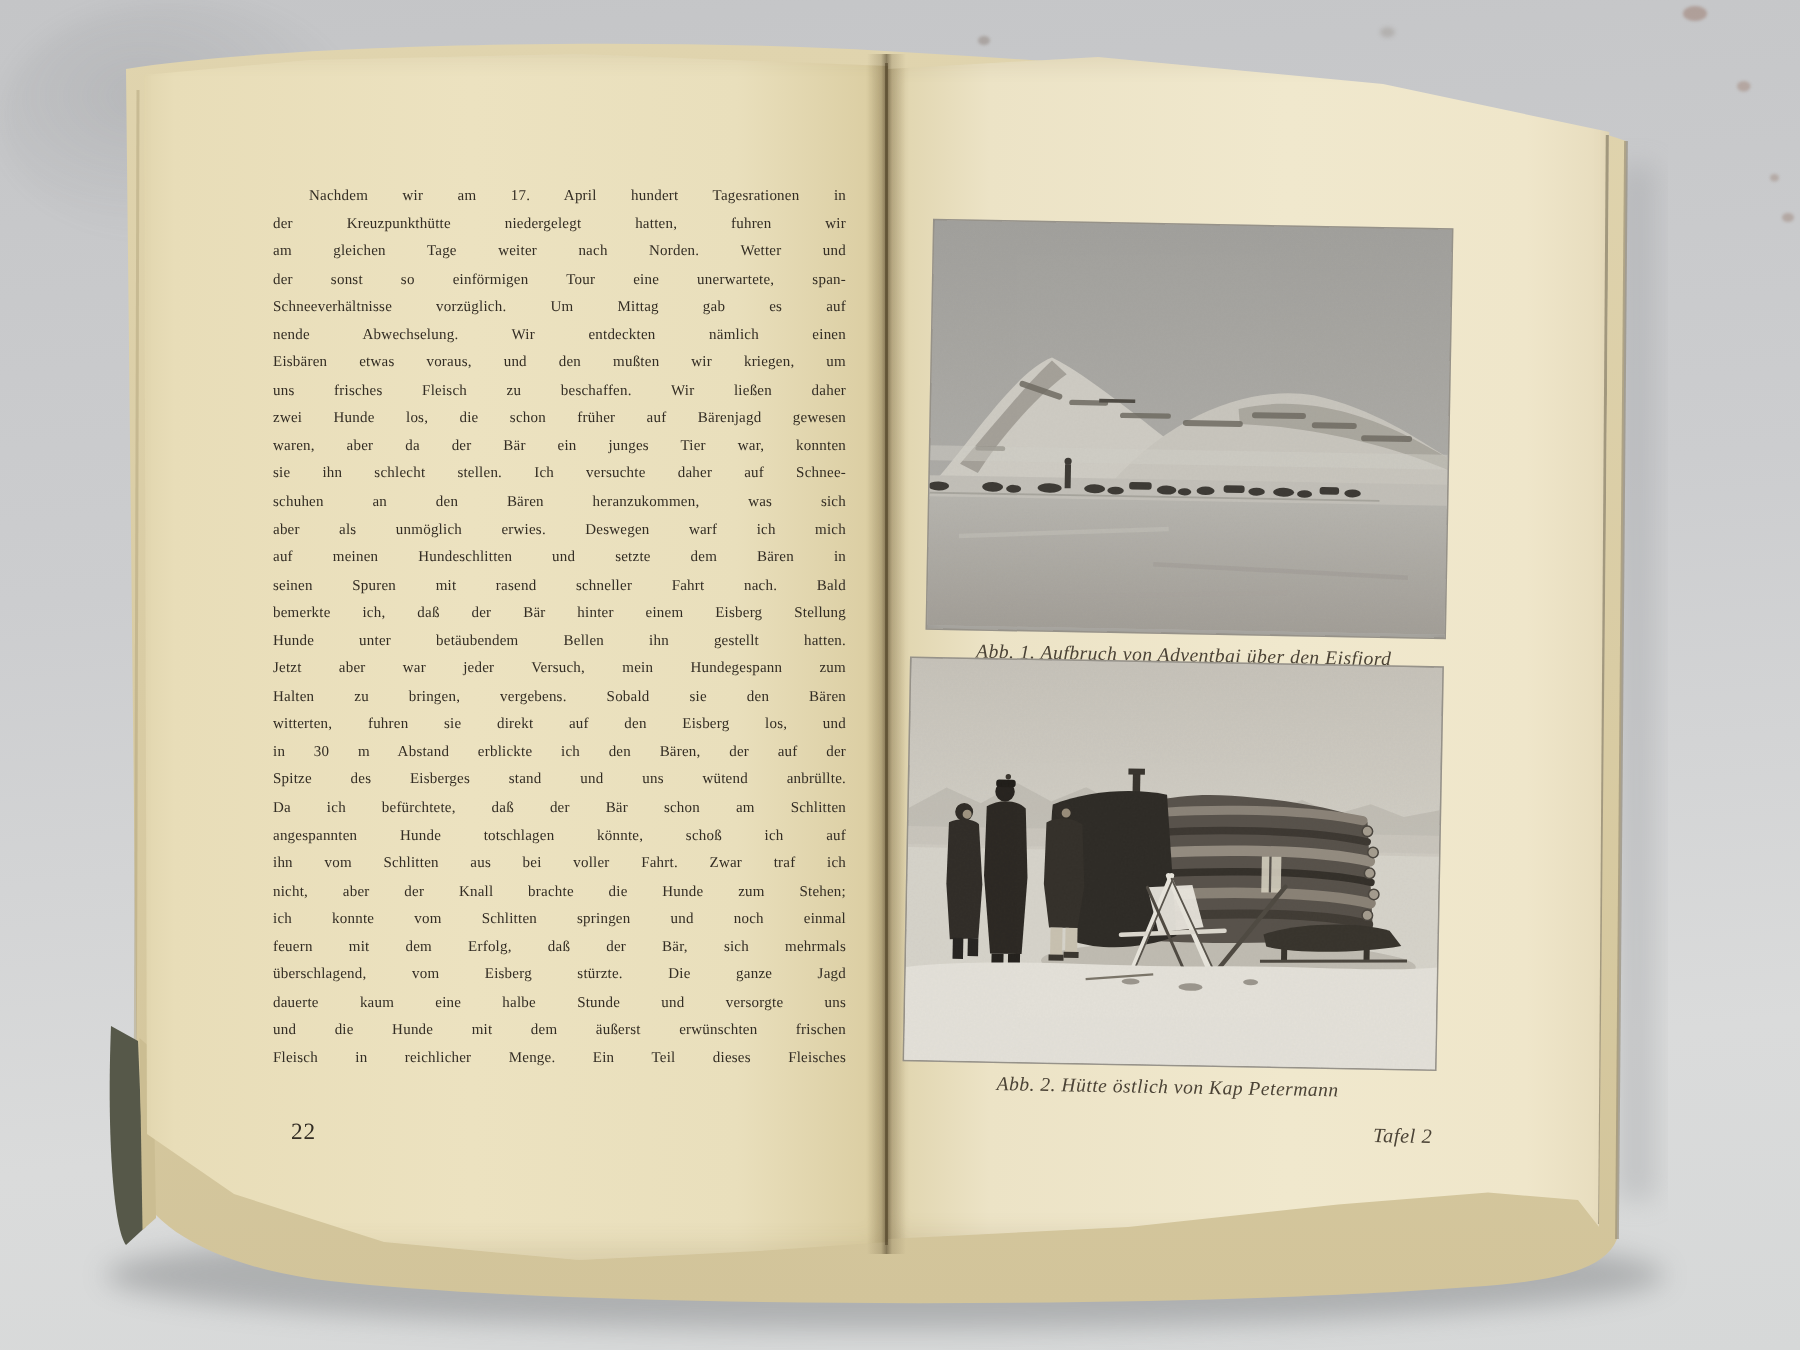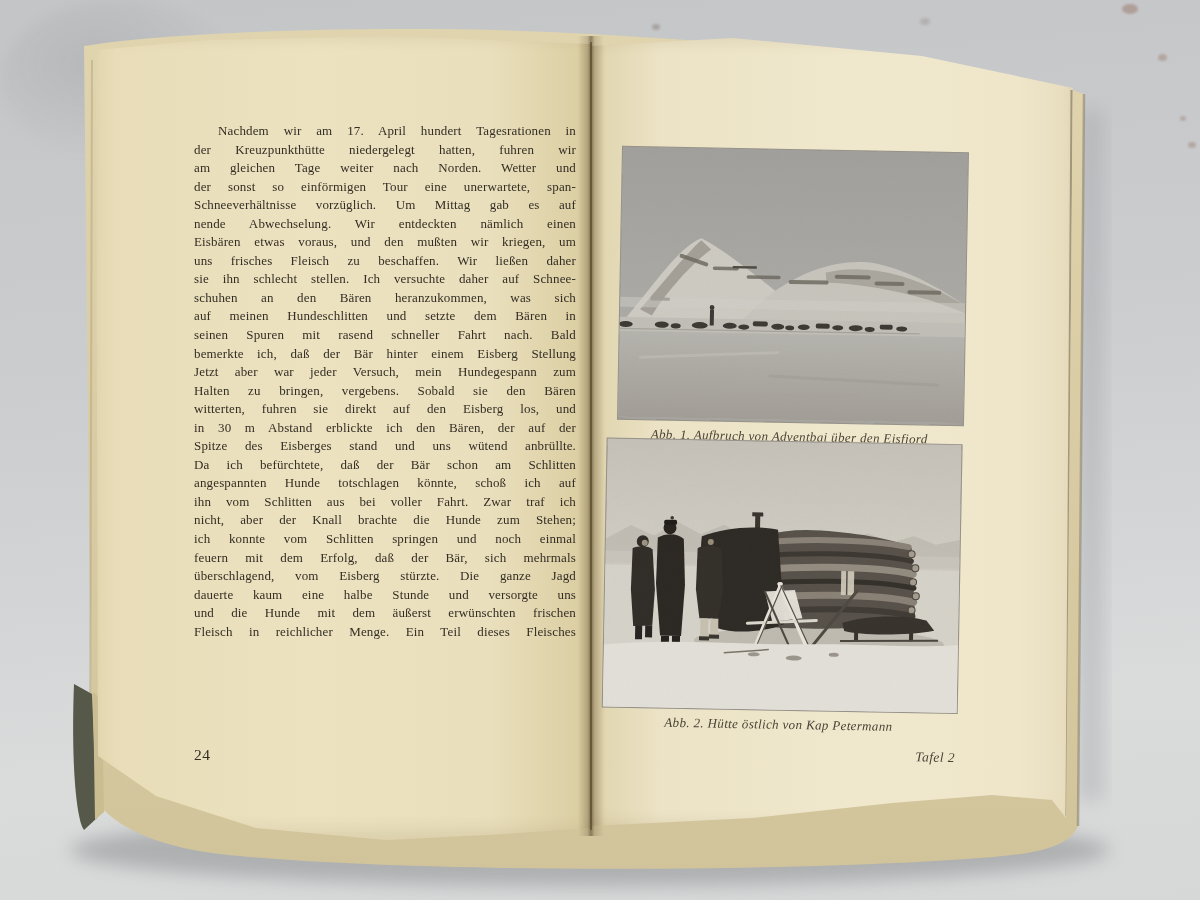--- a/index.html
+++ b/index.html
@@ -29,22 +29,22 @@
     content:"";position:absolute;right:6px;top:52px;bottom:16px;width:2px;
     background:rgba(110,100,78,.55);transform:rotate(.4deg);
   }
   .gutter{
     position:absolute;left:578px;top:36px;width:26px;height:800px;pointer-events:none;
     background:linear-gradient(90deg,rgba(107,92,60,0) 0%,rgba(107,92,60,.26) 36%,rgba(71,58,34,.55) 50%,rgba(107,92,60,.24) 64%,rgba(107,92,60,0) 100%);
   }
   .gutter::after{content:"";position:absolute;left:12px;top:6px;bottom:6px;width:2px;background:rgba(70,56,30,.5);}
   
   .text-block{
-    position:absolute;left:108px;top:88px;width:382px;
-    color:var(--text_ink,#332d24);font-size:13px;letter-spacing:.15px;
+    position:absolute;left:96px;top:88px;width:382px;
+    color:var(--text_ink,#332d24);font-size:10px;letter-spacing:.15px;
   }
   .tline{
     text-align:justify;text-align-last:justify;
     line-height:18.55px;height:18.55px;overflow:hidden;white-space:normal;
   }
   .tline.first{text-indent:24px;}
   .page-number{
     position:absolute;left:108px;top:712px;color:var(--text_ink,#332d24);
     font-size:15.5px;letter-spacing:.5px;
   }
@@ -106,42 +106,46 @@
     <div class="page page-left">
       <div class="text-block">
           <div class="tline first">Nachdem wir am 17. April hundert Tagesrationen in</div>
           <div class="tline">der Kreuzpunkthütte niedergelegt hatten, fuhren wir</div>
           <div class="tline">am gleichen Tage weiter nach Norden. Wetter und</div>
           <div class="tline">der sonst so einförmigen Tour eine unerwartete, span-</div>
           <div class="tline">Schneeverhältnisse vorzüglich. Um Mittag gab es auf</div>
           <div class="tline">nende Abwechselung. Wir entdeckten nämlich einen</div>
           <div class="tline">Eisbären etwas voraus, und den mußten wir kriegen, um</div>
           <div class="tline">uns frisches Fleisch zu beschaffen. Wir ließen daher</div>
+          <div class="tline">zwei Hunde los, die schon früher auf Bärenjagd gewesen</div>
+          <div class="tline">waren, aber da der Bär ein junges Tier war, konnten</div>
           <div class="tline">sie ihn schlecht stellen. Ich versuchte daher auf Schnee-</div>
           <div class="tline">schuhen an den Bären heranzukommen, was sich</div>
+          <div class="tline">aber als unmöglich erwies. Deswegen warf ich mich</div>
           <div class="tline">auf meinen Hundeschlitten und setzte dem Bären in</div>
           <div class="tline">seinen Spuren mit rasend schneller Fahrt nach. Bald</div>
           <div class="tline">bemerkte ich, daß der Bär hinter einem Eisberg Stellung</div>
+          <div class="tline">Hunde unter betäubendem Bellen ihn gestellt hatten.</div>
           <div class="tline">Jetzt aber war jeder Versuch, mein Hundegespann zum</div>
           <div class="tline">Halten zu bringen, vergebens. Sobald sie den Bären</div>
           <div class="tline">witterten, fuhren sie direkt auf den Eisberg los, und</div>
           <div class="tline">in 30 m Abstand erblickte ich den Bären, der auf der</div>
           <div class="tline">Spitze des Eisberges stand und uns wütend anbrüllte.</div>
           <div class="tline">Da ich befürchtete, daß der Bär schon am Schlitten</div>
           <div class="tline">angespannten Hunde totschlagen könnte, schoß ich auf</div>
           <div class="tline">ihn vom Schlitten aus bei voller Fahrt. Zwar traf ich</div>
           <div class="tline">nicht, aber der Knall brachte die Hunde zum Stehen;</div>
           <div class="tline">ich konnte vom Schlitten springen und noch einmal</div>
           <div class="tline">feuern mit dem Erfolg, daß der Bär, sich mehrmals</div>
           <div class="tline">überschlagend, vom Eisberg stürzte. Die ganze Jagd</div>
           <div class="tline">dauerte kaum eine halbe Stunde und versorgte uns</div>
           <div class="tline">und die Hunde mit dem äußerst erwünschten frischen</div>
           <div class="tline">Fleisch in reichlicher Menge. Ein Teil dieses Fleisches</div>
         </div>
-      <div class="page-number">24</div>
+      <div class="page-number">22</div>
     </div>
 
     <div class="page page-right">
       <div class="rp-content">
 
         <div class="photo fig1">
           <svg width="345" height="270" viewBox="0 0 345 270">
             <defs>
               <linearGradient id="p1sky" x1="0" y1="0" x2="0" y2="1">
                 <stop offset="0" stop-color="#a2a19d"></stop>

